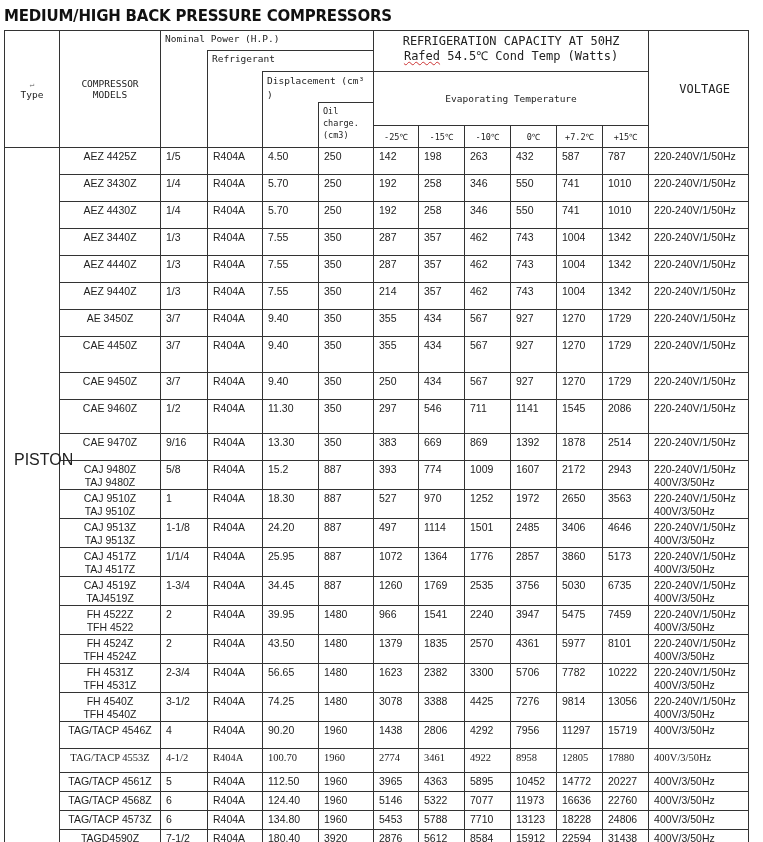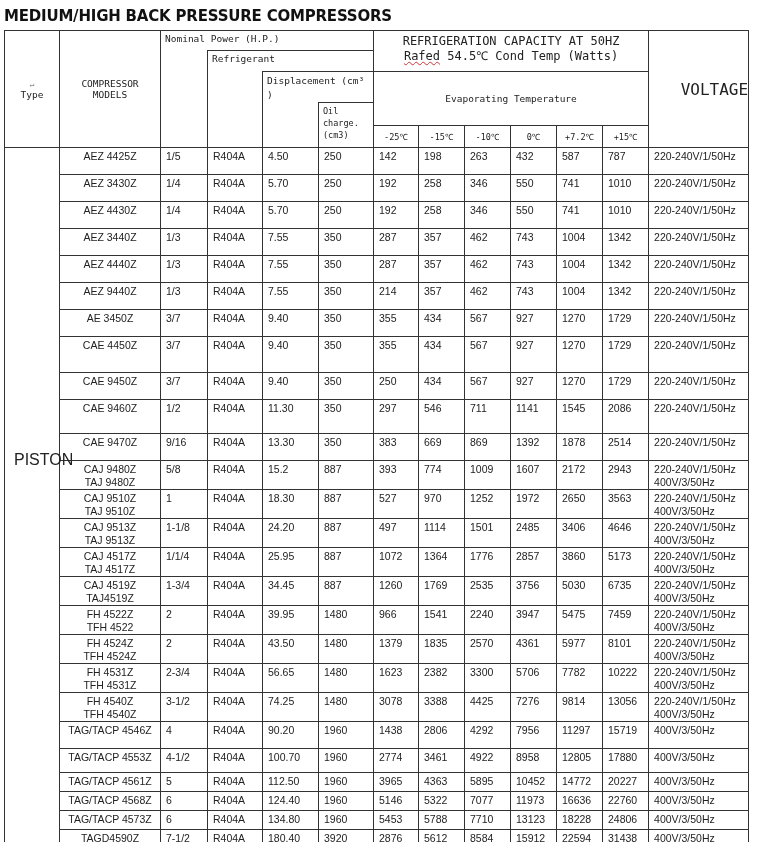--- a/index.html
+++ b/index.html
@@ -40,21 +40,21 @@
       <col style="width:46px">
       <col style="width:46px">
     <col style="width:100px">
   </colgroup>
   <thead>
     <tr style="height:20px">
       <th rowspan="5" class="mono h-type"><span class="ret">↵</span><br><span>Type</span></th>
       <th rowspan="5" class="mono h-center"><span>COMPRESSOR</span><br><span>MODELS</span></th>
       <th colspan="4" class="mono h-top" style="border-bottom:none"><span>Nominal Power (H.P.)</span></th>
       <th colspan="6" rowspan="2" class="mono h-cap"><span>REFRIGERATION   CAPACITY AT 50HZ</span><br><span class="underline-wavy">Rafed</span><span> 54.5℃ Cond Temp (Watts)</span></th>
-      <th rowspan="5" class="mono h-center" style="text-align:right;padding-left:12px;font-size:16px"><span>VOLTAGE</span></th>
+      <th rowspan="5" class="mono h-center" style="text-align:center;padding-left:12px;font-size:12px"><span>VOLTAGE</span></th>
     </tr>
     <tr style="height:21px">
       <th rowspan="4" style="border-top:none"></th>
       <th colspan="3" class="mono h-top" style="border-bottom:none"><span>Refrigerant</span></th>
     </tr>
     <tr style="height:30px">
       <th rowspan="3" style="border-top:none"></th>
       <th colspan="2" class="mono h-top" style="border-bottom:none;line-height:14px"><span>Displacement (cm³</span><br><span>)</span></th>
       <th colspan="6" rowspan="2" class="mono h-center"><span>Evaporating Temperature</span></th>
     </tr>
@@ -462,21 +462,21 @@
         <td class="cell ">1438</td>
         <td class="cell ">2806</td>
         <td class="cell ">4292</td>
         <td class="cell ">7956</td>
         <td class="cell ">11297</td>
         <td class="cell ">15719</td>
         <td class="cell" style="padding-left: 4px;">
           <div>400V/3/50Hz</div>
         </td>
       </tr>
-      <tr style="height: 24px;">
+      <tr style="height: 24px; font-family: Liberation Serif, serif;">
         <td class="cell model">
           <div>TAG/TACP 4553Z</div>
         </td>
         <td class="cell ">4-1/2</td>
         <td class="cell ">R404A</td>
         <td class="cell ">100.70</td>
         <td class="cell ">1960</td>
         <td class="cell ">2774</td>
         <td class="cell ">3461</td>
         <td class="cell ">4922</td>

